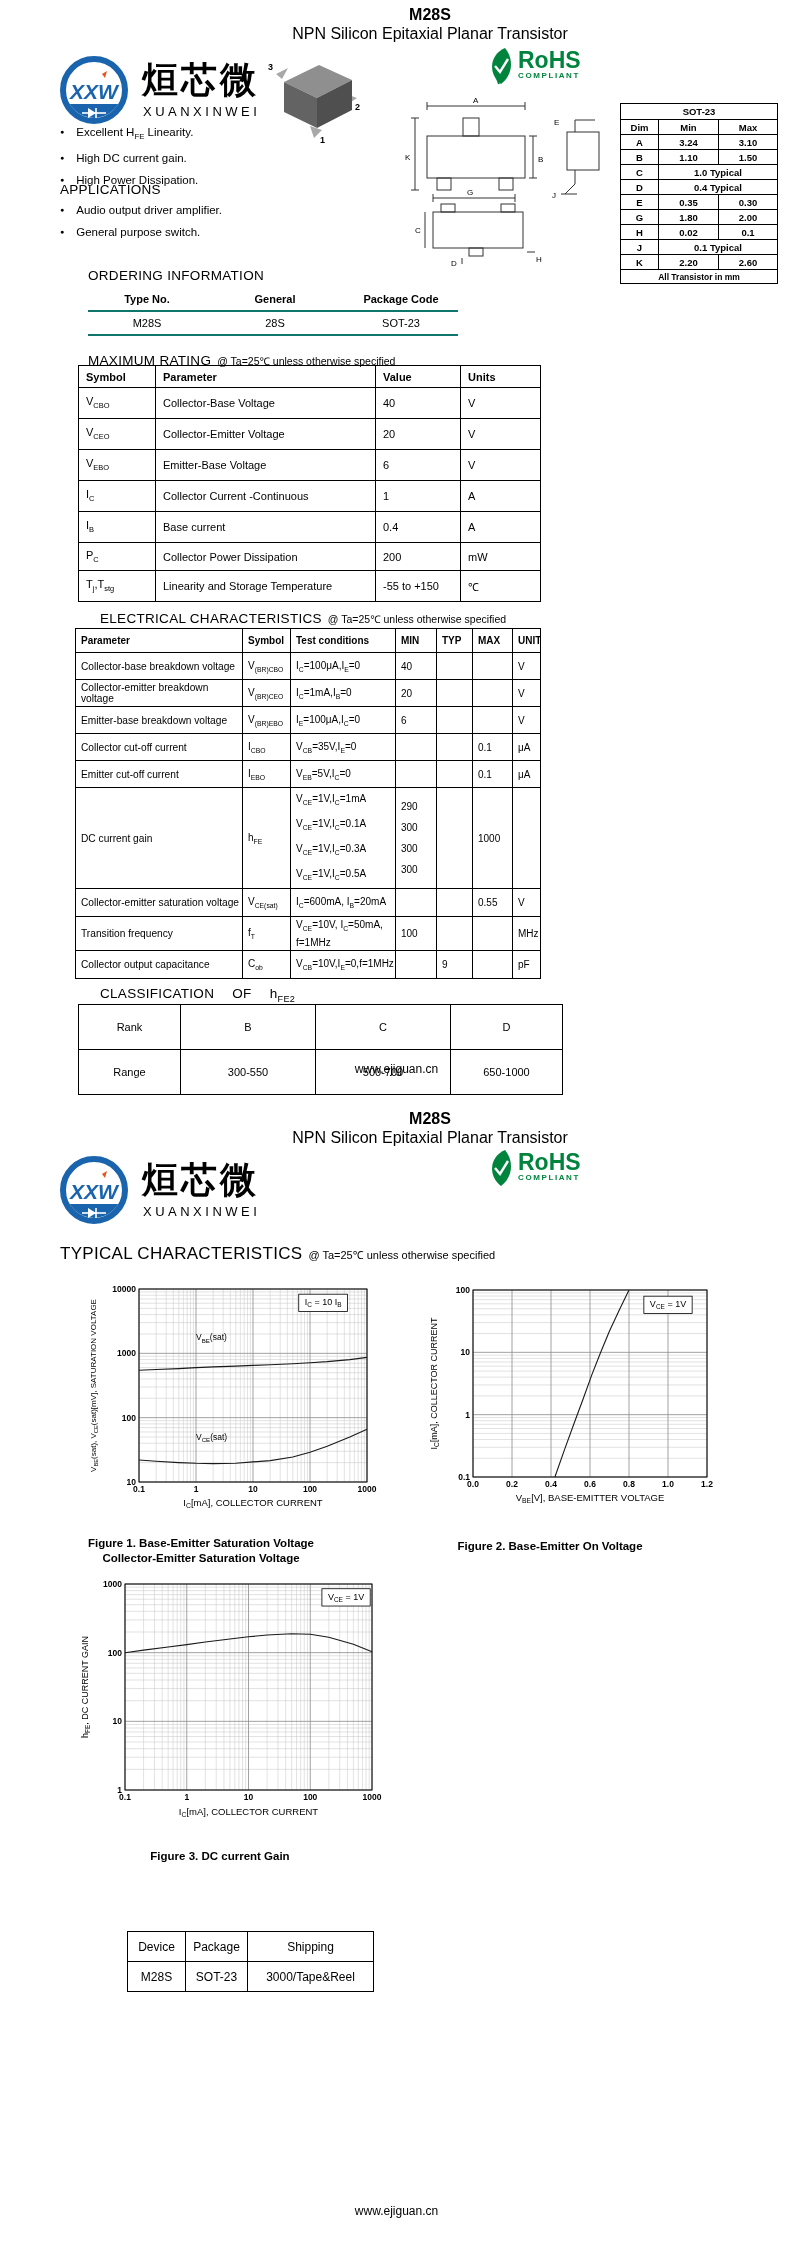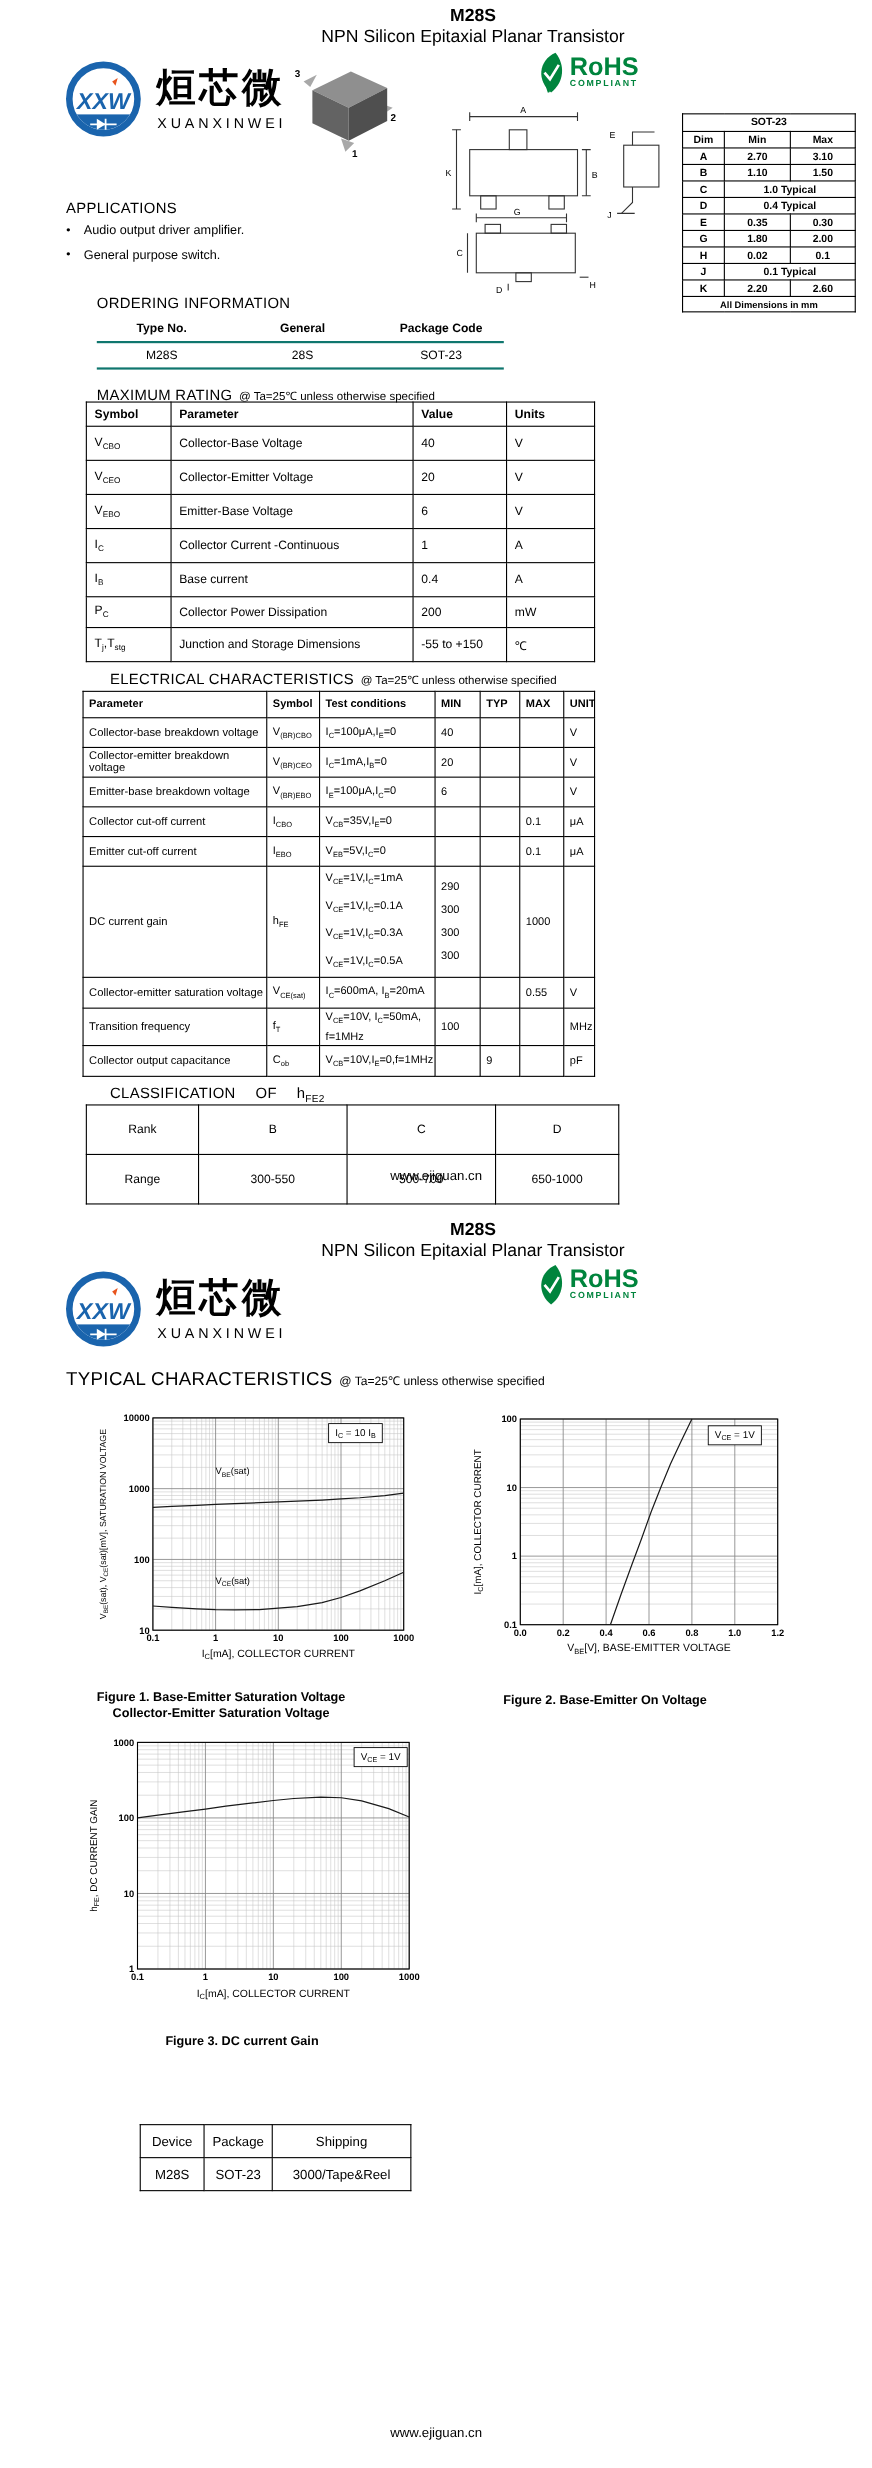--- a/index.html
+++ b/index.html
@@ -89,20 +89,26 @@
       <path d="M15,40 C2,30 3,11 19,4 C28,15 27,31 15,40 Z" fill="#00843d"></path>
       <polyline points="9,22 14,28 22,15" fill="none" stroke="#ffffff" stroke-width="2.4"></polyline>
       <line x1="13" y1="40" x2="10" y2="31" stroke="#00843d" stroke-width="2"></line>
     </svg>
     <div>
       <div class="rohs-name">RoHS</div>
       <div class="rohs-sub">COMPLIANT</div>
     </div>
   </div>
 
+  <ul class="abs blist" style="left:60px;top:121px">
+
+  <li>Excellent H<sub>FE</sub> Linearity.</li>
+      <li>High DC current gain.</li>
+      <li>High Power Dissipation.</li>
+    </ul>
   <div class="abs sec-head" style="left:60px;top:182px">APPLICATIONS</div>
   <ul class="abs blist" style="left:60px;top:199px">
 
   <li>Audio output driver amplifier.</li>
       <li>General purpose switch.</li>
     </ul>
 
   <div class="abs" style="left:405px;top:92px;width:215px;height:178px">
     <svg width="215" height="178" viewBox="0 0 215 178" stroke="#333" fill="none" stroke-width="1">
       <line x1="22" y1="14" x2="120" y2="14"></line>
@@ -154,21 +160,21 @@
         <tr style="height:16px">
           <td colspan="3">SOT-23</td>
         </tr>
     <tr style="height:15px">
       <td>Dim</td>
       <td>Min</td>
       <td>Max</td>
     </tr>
     <tr style="height:15px">
           <td>A</td>
-          <td>2.70</td>
+          <td>3.24</td>
           <td>3.10</td>
         </tr>
     <tr style="height:15px">
           <td>B</td>
           <td>1.10</td>
           <td>1.50</td>
         </tr>
     <tr style="height:15px">
           <td>C</td>
           <td colspan="2">1.0 Typical</td>
@@ -195,21 +201,21 @@
     <tr style="height:15px">
           <td>J</td>
           <td colspan="2">0.1 Typical</td>
         </tr>
     <tr style="height:15px">
           <td>K</td>
           <td>2.20</td>
           <td>2.60</td>
         </tr>
     <tr style="height:14px">
-          <td colspan="3" class="ft">All Dimensions in mm</td>
+          <td colspan="3" class="ft">All Transistor in mm</td>
         </tr>
   </tbody>
     </table>
 
   <div class="abs sec-head" style="left:88px;top:268px">ORDERING INFORMATION</div>
   <div class="abs" style="left:88px;top:288px;width:370px">
     <div class="ord-row ord-head rule2">
       <span style="width:118px">Type No.</span>
       <span style="width:138px">General</span>
       <span style="width:114px">Package Code</span>
@@ -278,21 +284,21 @@
 
         <tr style="height:28px">
           <td>P<sub>C</sub></td>
           <td>Collector Power Dissipation</td>
           <td>200</td>
           <td>mW</td>
         </tr>
 
         <tr style="height:31px">
           <td>T<sub>j</sub>,T<sub>stg</sub></td>
-          <td>Junction and Storage Dimensions</td>
+          <td>Linearity and Storage Temperature</td>
           <td>-55 to +150</td>
           <td>℃</td>
         </tr>
       </tbody>
   </table>
 
   <div class="abs" style="left:100px;top:609px">
     <span class="sec-head">ELECTRICAL CHARACTERISTICS</span><span class="sec-cond">@ Ta=25℃ unless otherwise specified</span>
   </div>
   <table class="abs grid elec" style="left:75px;top:628px;width:465px">

